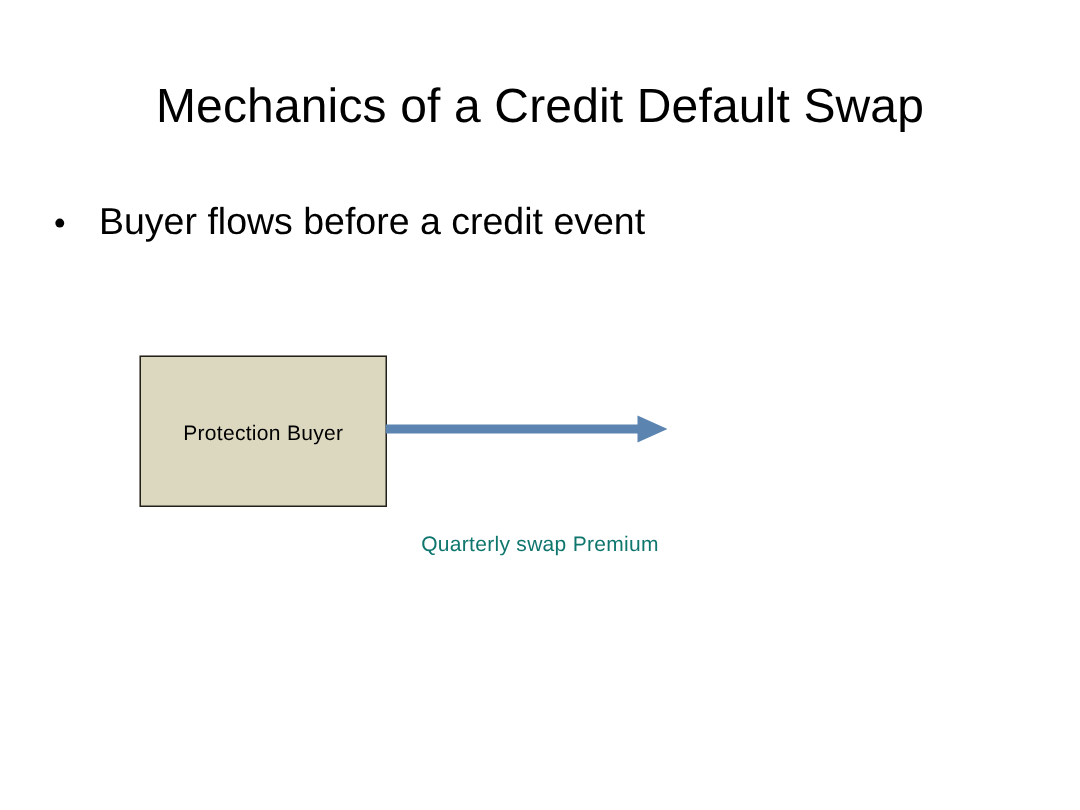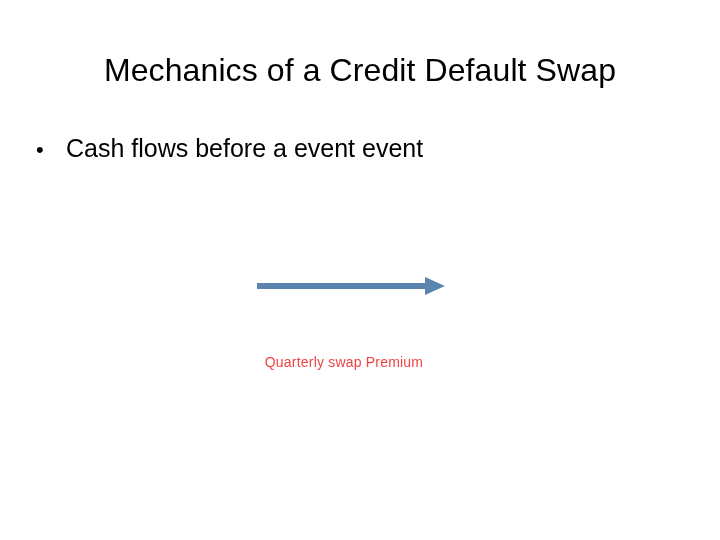--- a/index.html
+++ b/index.html
@@ -88,42 +88,45 @@
     position: absolute;
     left: 257px;
     top: 272px;
     width: 188px;
     height: 28px;
   }
 
   
   #arrow-caption {
     position: absolute;
-    left: 184px;
+    left: 200px;
     top: 354px;
     width: 320px;
     text-align: center;
     font-size: 14px;
-    color: #ef4444;
+    color: #0f766e;
     letter-spacing: 0.2px;
     white-space: nowrap;
   }
 </style>
 </head>
 <body>
 
 <div id="slide">
 
   <div id="slide-title">Mechanics of a Credit Default Swap</div>
 
   <div class="bullet-row">
     <span class="bullet-marker">•</span>
-    <span class="bullet-text">Cash flows before a event event</span>
+    <span class="bullet-text">Buyer flows before a credit event</span>
   </div>
 
+  <div class="flow-box" id="box-buyer">
+    <span>Protection Buyer</span>
+  </div>
 
 
   <svg id="arrow-premium" viewBox="0 0 188 28">
     <rect x="0" y="11" width="172" height="6" fill="#5b84b1"></rect>
     <polygon points="168,5 188,14 168,23" fill="#5b84b1"></polygon>
   </svg>
 
   <div id="arrow-caption">Quarterly swap Premium</div>
 
 </div>

